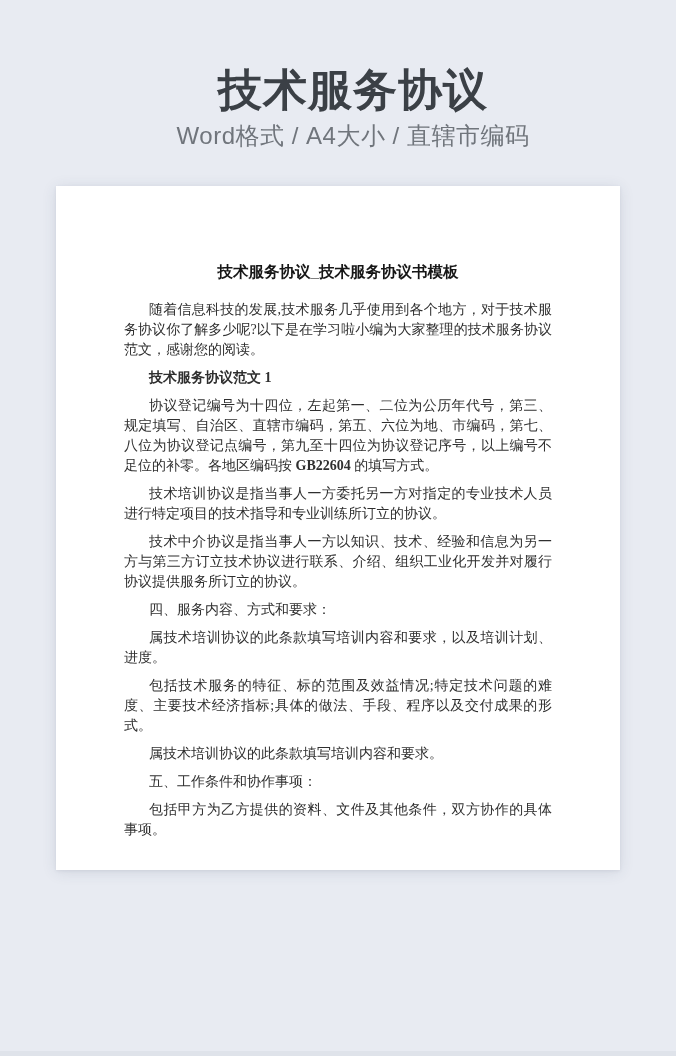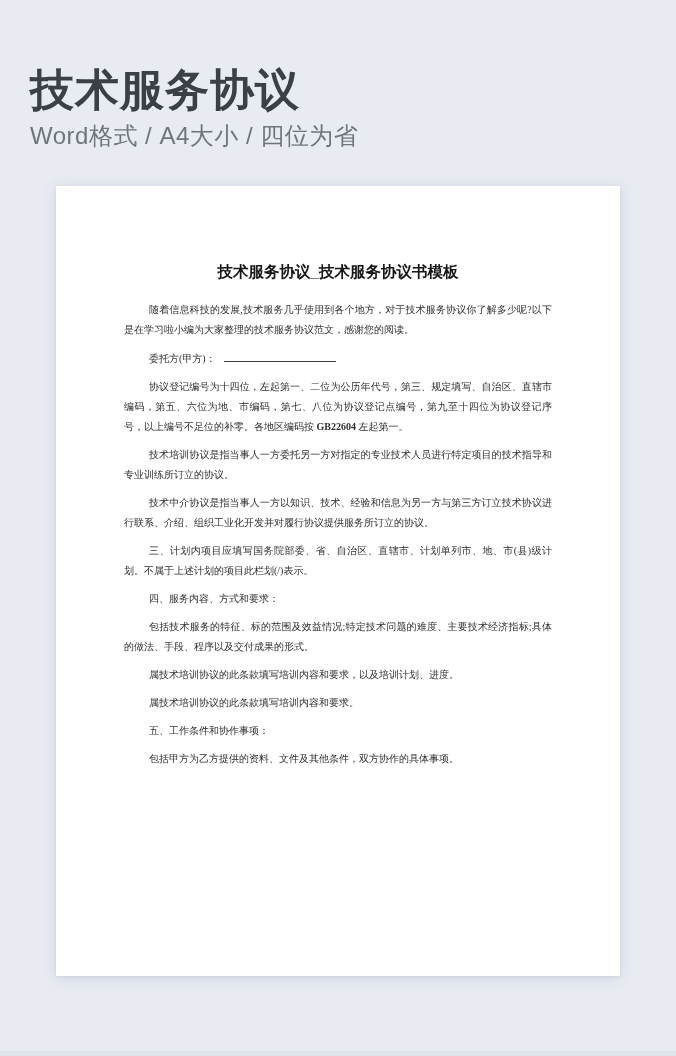--- a/index.html
+++ b/index.html
@@ -4,59 +4,59 @@
 <style>
   html, body { margin: 0; padding: 0; }
   body {
     width: 676px;
     height: 1056px;
     background: #e8ebf2;
     overflow: hidden;
     position: relative;
     font-family: "Liberation Serif", serif;
   }
-  .hero { padding-top: 68px; padding-left: 30px; }
+  .hero { text-align: center; padding-top: 68px; padding-left: 30px; }
   .hero-title {
     font-family: "Liberation Sans", sans-serif;
     font-weight: 700;
     font-size: 44px;
     line-height: 1;
     color: #3b4046;
     letter-spacing: 1px;
     margin: 0;
   }
   .hero-subtitle {
     font-family: "Liberation Sans", sans-serif;
     font-size: 24px;
     line-height: 1.15;
     color: #70757c;
     letter-spacing: 0.5px;
     margin: 10px 0 0;
   }
   .paper {
     width: 564px;
-    height: 790px;
+    height: 684px;
     margin: 36px auto 0;
     background: #ffffff;
     box-shadow: 0 2px 14px rgba(50,65,90,0.12), 0 1px 3px rgba(50,65,90,0.08);
     box-sizing: border-box;
     padding: 75px 68px 0;
   }
   .doc-title {
     font-family: "Liberation Sans", sans-serif;
     font-size: 15.5px;
     font-weight: 700;
     color: #161616;
     text-align: center;
     line-height: 21px;
     margin: 0 0 18px;
     text-indent: 0;
   }
   .para {
-    font-size: 10px;
+    font-size: 14px;
     line-height: 20px;
     color: #2f2f2f;
     margin: 0 0 8px;
     text-indent: 25px;
     text-align: justify;
   }
   .para.bold { font-weight: 700; }
   .blank-line {
     display: inline-block;
     width: 112px;
@@ -70,50 +70,47 @@
     left: 0; bottom: 0;
     width: 100%; height: 5px;
     background: #dfe3ea;
   }
 </style>
 </head>
 <body>
 
 <div class="hero">
   <h1 class="hero-title">技术服务协议</h1>
-  <p class="hero-subtitle">Word格式 / A4大小 / 四位为省</p>
+  <p class="hero-subtitle">Word格式 / A4大小 / 直辖市编码</p>
 </div>
 
 <div class="paper">
   <h2 class="doc-title">技术服务协议_技术服务协议书模板</h2>
 
   <p class="para">随着信息科技的发展,技术服务几乎使用到各个地方，对于技术服务协议你了解多少呢?以下是在学习啦小编为大家整理的技术服务协议范文，感谢您的阅读。</p>
 
-
-  <p class="para">
-    <span>委托方(甲方)：</span><span class="blank-line"></span>
-  </p>
+  <p class="para bold">技术服务协议范文 1</p>
 
 
 
 
-  <p class="para"><span>协议登记编号为十四位，左起第一、二位为公历年代号，第三、规定填写、自治区、直辖市编码，第五、六位为地、市编码，第七、八位为协议登记点编号，第九至十四位为协议登记序号，以上编号不足位的补零。各地区编码按 </span><b>GB22604</b><span> 左起第一。</span></p>
+
+  <p class="para"><span>协议登记编号为十四位，左起第一、二位为公历年代号，第三、规定填写、自治区、直辖市编码，第五、六位为地、市编码，第七、八位为协议登记点编号，第九至十四位为协议登记序号，以上编号不足位的补零。各地区编码按 </span><b>GB22604</b><span> 的填写方式。</span></p>
 
 
   <p class="para">技术培训协议是指当事人一方委托另一方对指定的专业技术人员进行特定项目的技术指导和专业训练所订立的协议。</p>
 
   <p class="para">技术中介协议是指当事人一方以知识、技术、经验和信息为另一方与第三方订立技术协议进行联系、介绍、组织工业化开发并对履行协议提供服务所订立的协议。</p>
 
-  <p class="para">三、计划内项目应填写国务院部委、省、自治区、直辖市、计划单列市、地、市(县)级计划。不属于上述计划的项目此栏划(/)表示。</p>
 
   <p class="para">四、服务内容、方式和要求：</p>
 
+  <p class="para">属技术培训协议的此条款填写培训内容和要求，以及培训计划、进度。</p>
+
   <p class="para">包括技术服务的特征、标的范围及效益情况;特定技术问题的难度、主要技术经济指标;具体的做法、手段、程序以及交付成果的形式。</p>
-
-  <p class="para">属技术培训协议的此条款填写培训内容和要求，以及培训计划、进度。</p>
 
   <p class="para">属技术培训协议的此条款填写培训内容和要求。</p>
 
   <p class="para">五、工作条件和协作事项：</p>
 
   <p class="para">包括甲方为乙方提供的资料、文件及其他条件，双方协作的具体事项。</p>
 </div>
 
 <div class="bottom-strip"></div>
 

